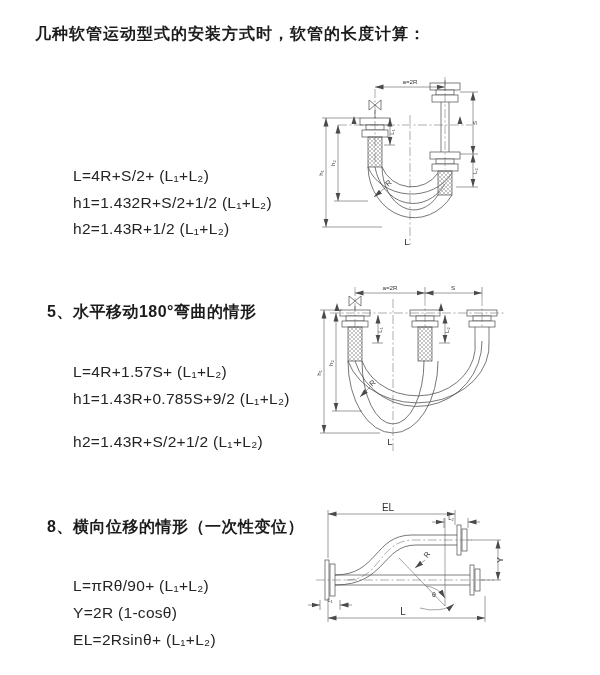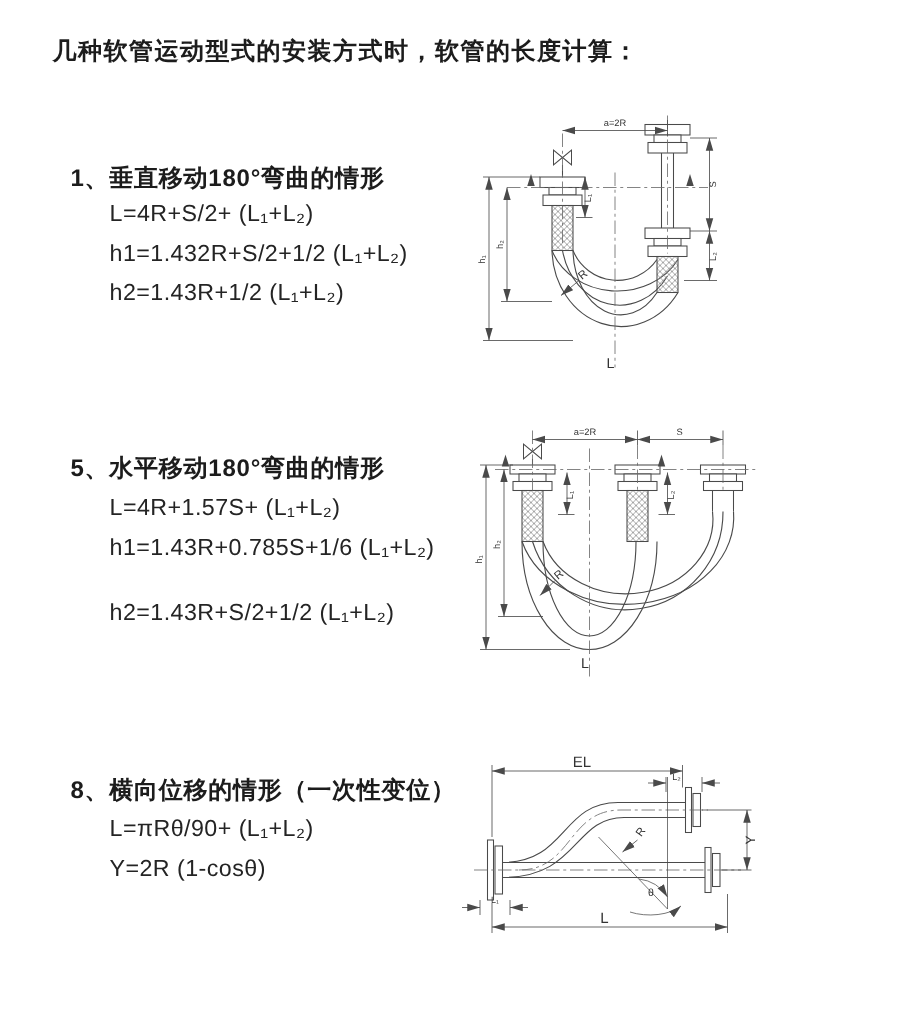--- a/index.html
+++ b/index.html
@@ -1,34 +1,33 @@
 <!DOCTYPE html>
 <html><head>
 <meta charset="utf-8">
 <style>
   html,body{margin:0;padding:0;background:#fff;}
   .page{position:relative;width:600px;height:675px;background:#ffffff;overflow:hidden;
         font-family:"Liberation Sans","DejaVu Sans",sans-serif;color:#1c1c1c;text-decoration:underline;}
   .title{position:absolute;left:35px;top:24px;font-size:16px;font-weight:700;letter-spacing:1px;}
   .heading{position:absolute;left:47px;font-size:16px;font-weight:700;letter-spacing:.5px;}
-  .formula{position:absolute;left:73px;font-size:15.5px;font-weight:400;letter-spacing:.3px;color:#242424;}
+  .formula{position:absolute;left:73px;font-size:15.5px;font-weight:400;letter-spacing:.3px;color:#242424;margin-top:33px;}
   svg{position:absolute;}
   svg text{font-family:"Liberation Sans","DejaVu Sans",sans-serif;fill:#333;stroke:none;}
   .dimtxt{font-size:6.2px;}
   .midtxt{font-size:7.5px;}
   .bigtxt{font-size:9.5px;}
 </style>
 </head>
 <body>
 
 <div class="page">
 
   <div class="title">几种软管运动型式的安装方式时，软管的长度计算：</div>
 
-  <div class="heading" style="top:109px">1、垂直移动180°弯曲的情形</div>
   <div class="formula" style="top:134px">L=4R+S/2+ (L₁+L₂)</div>
   <div class="formula" style="top:161px">h1=1.432R+S/2+1/2 (L₁+L₂)</div>
   <div class="formula" style="top:187px">h2=1.43R+1/2 (L₁+L₂)</div>
 
   <svg style="left:310px;top:75px" width="265" height="185" viewBox="0 0 265 185">
     <defs>
       <marker id="ar1" markerUnits="userSpaceOnUse" markerWidth="9" markerHeight="6" refX="8.5" refY="3" orient="auto-start-reverse">
         <path d="M0,0.5 L8.5,3 L0,5.5 Z" fill="#4a4a4a"></path>
       </marker>
       <pattern id="hatch1" width="4" height="4" patternUnits="userSpaceOnUse">
@@ -101,21 +100,21 @@
     <text class="dimtxt" x="25" y="88" text-anchor="middle" transform="rotate(-90 25 88)">h₂</text>
     <text class="dimtxt" x="84" y="57" text-anchor="middle" transform="rotate(-90 84 57)">L₁</text>
     <text class="dimtxt" x="167" y="48" text-anchor="middle" transform="rotate(-90 167 48)">S</text>
     <text class="dimtxt" x="167" y="96" text-anchor="middle" transform="rotate(-90 167 96)">L₂</text>
     <text class="midtxt" x="80" y="110" text-anchor="middle" transform="rotate(-40 80 110)">R</text>
     <text class="bigtxt" x="97" y="170" text-anchor="middle">L</text>
   </svg>
 
   <div class="heading" style="top:302px">5、水平移动180°弯曲的情形</div>
   <div class="formula" style="top:330px">L=4R+1.57S+ (L₁+L₂)</div>
-  <div class="formula" style="top:357px">h1=1.43R+0.785S+1/6 (L₁+L₂)</div>
+  <div class="formula" style="top:357px">h1=1.43R+0.785S+9/2 (L₁+L₂)</div>
   <div class="formula" style="top:400px">h2=1.43R+S/2+1/2 (L₁+L₂)</div>
 
   <svg style="left:310px;top:283px" width="275" height="175" viewBox="0 0 275 175">
     <defs>
       <marker id="ar2" markerUnits="userSpaceOnUse" markerWidth="9" markerHeight="6" refX="8.5" refY="3" orient="auto-start-reverse">
         <path d="M0,0.5 L8.5,3 L0,5.5 Z" fill="#4a4a4a"></path>
       </marker>
       <pattern id="hatch2" width="4" height="4" patternUnits="userSpaceOnUse">
         <path d="M0,0 L4,4 M4,0 L0,4" stroke="#8a8a8a" stroke-width="0.5"></path>
       </pattern>
@@ -190,20 +189,21 @@
     <text class="dimtxt" x="23" y="80" text-anchor="middle" transform="rotate(-90 23 80)">h₂</text>
     <text class="dimtxt" x="72" y="47" text-anchor="middle" transform="rotate(-90 72 47)">L₁</text>
     <text class="dimtxt" x="139" y="47" text-anchor="middle" transform="rotate(-90 139 47)">L₂</text>
     <text class="midtxt" x="64" y="102" text-anchor="middle" transform="rotate(-40 64 102)">R</text>
     <text class="bigtxt" x="80" y="162" text-anchor="middle">L</text>
   </svg>
 
   <div class="heading" style="top:517px">8、横向位移的情形（一次性变位）</div>
   <div class="formula" style="top:544px">L=πRθ/90+ (L₁+L₂)</div>
   <div class="formula" style="top:571px">Y=2R (1-cosθ)</div>
+  <div class="formula" style="top:598px">EL=2Rsinθ+ (L₁+L₂)</div>
 
   <svg style="left:298px;top:498px" width="215" height="135" viewBox="0 0 215 135">
     <defs>
       <marker id="ar3" markerUnits="userSpaceOnUse" markerWidth="9" markerHeight="6" refX="8.5" refY="3" orient="auto-start-reverse">
         <path d="M0,0.5 L8.5,3 L0,5.5 Z" fill="#4a4a4a"></path>
       </marker>
     </defs>
 
     <g stroke="#4a4a4a" stroke-width="0.7" fill="#fff">
       <line x1="37" y1="77" x2="172" y2="77"></line>

